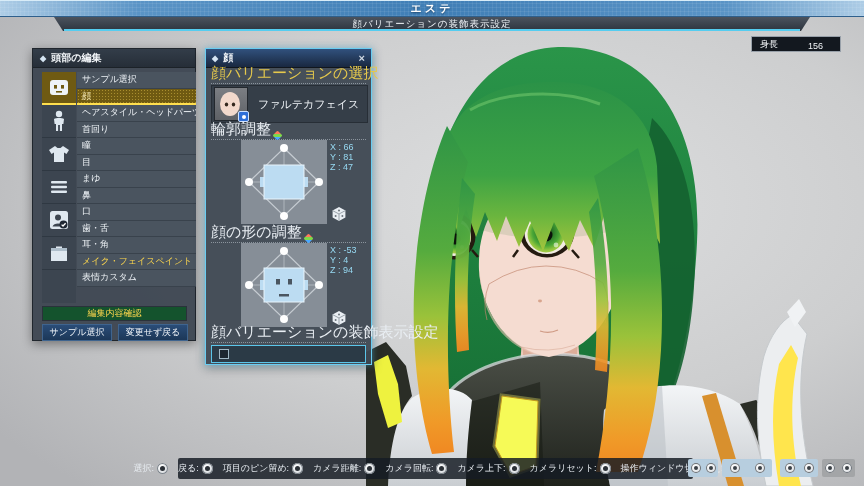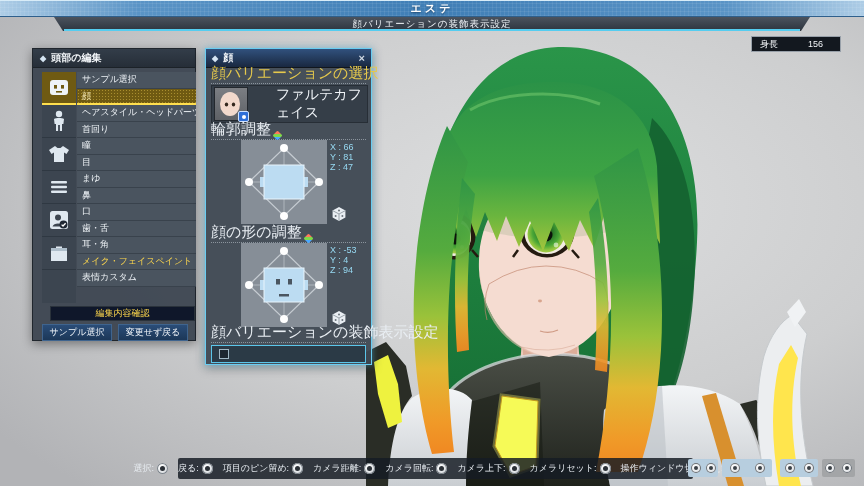--- a/index.html
+++ b/index.html
@@ -32,21 +32,21 @@
     display:flex; align-items:center; justify-content:center;
     font-size:9.5px; color:#f0f4f8; letter-spacing:1px;
   }
   .sub-bar::after {
     content:""; position:absolute; left:10px; right:10px; bottom:0; height:2px;
     background:#55cdf0;
   }
   .height-box {
     position:absolute; left:751px; top:36px; width:90px; height:16px; z-index:6;
     background:#13181f; border:1px solid #98a0a9;
-    display:flex; align-items:center; justify-content:space-between;
+    display:flex; align-items:flex-end; justify-content:space-between;
     padding:0 17px 0 8px; font-size:9px; color:#f2f5f8;
   }
 
   
   .edit-panel {
     position:absolute; left:32px; top:48px; width:164px; height:293px; z-index:5;
     background:rgba(60,69,80,.95); border:1px solid #20262d;
     box-shadow:0 3px 10px rgba(0,0,0,.4);
   }
   .edit-panel .hdr {
@@ -75,21 +75,21 @@
     background-image:radial-gradient(rgba(255,220,90,.4) 1px, transparent 1px);
     background-size:3px 3px;
     border-bottom:2px solid #ffdf4e; color:#fff3c2; line-height:14px;
   }
   .menu-row.accent { color:#ffd84d; }
   .panel-btn {
     position:absolute; display:flex; align-items:center; justify-content:center;
     font-size:9px; cursor:pointer;
   }
   .btn-review { left:9px; width:145px; top:257px; height:15px;
-    background:#0f172a; border:1px solid #2a323b; color:#ffd84d;margin-left:8px; }
+    background:#14532d; border:1px solid #2a323b; color:#ffd84d; }
   .btn-apply  { left:9px;  width:70px; top:275px; height:17px;
     background:linear-gradient(180deg,#2a4d78,#1c3758); border:1px solid #3f648e; color:#f2f6fa; }
   .btn-cancel { left:85px; width:70px; top:275px; height:17px;
     background:linear-gradient(180deg,#2a4d78,#1c3758); border:1px solid #3f648e; color:#f2f6fa; }
 
   
   .face-panel {
     position:absolute; left:205px; top:48px; width:167px; height:317px; z-index:5;
     background:rgba(62,72,82,.95); border:1px solid #69cdf2;
     box-shadow:0 0 7px rgba(95,200,240,.55), 0 3px 10px rgba(0,0,0,.35);
@@ -117,21 +117,21 @@
     display:flex; align-items:center; cursor:pointer;
   }
   .thumb { position:relative; width:34px; height:34px; margin-left:2px;
     background:linear-gradient(180deg,#7b7e83,#5e6166); border:1px solid #23282e; }
   .thumb .badge {
     position:absolute; right:-2px; bottom:-2px; width:11px; height:11px;
     background:#2f6fd8; border:1px solid #cfe2ff; border-radius:2px;
     display:flex; align-items:center; justify-content:center;
   }
   .thumb .badge i { width:4px; height:4px; border-radius:50%; background:#fff; }
-  .variation-item .vname { font-size:14px; margin-left:28px; color:#f0f4f8; }
+  .variation-item .vname { font-size:11px; margin-left:10px; color:#f0f4f8; }
   .widget-box { position:absolute; left:35px; width:86px; height:84px; background:#868e97; }
   .xyz { position:absolute; left:124px; width:42px; font-size:9px; color:#97d9f2; line-height:10px; }
   .dice { position:absolute; left:125px; width:16px; height:16px; cursor:pointer; }
   .check-row {
     position:absolute; left:5px; right:5px; top:296px; height:18px;
     background:#2b3a46; border:1px solid #5bc6ea;
     display:flex; align-items:center; gap:6px; padding-left:7px; cursor:pointer;
   }
   .checkbox { width:10px; height:10px; background:#1c2630; border:1px solid #9fb6c4; }
   .check-row .clabel { font-size:9px; color:#cfe9f6; white-space:nowrap; }

